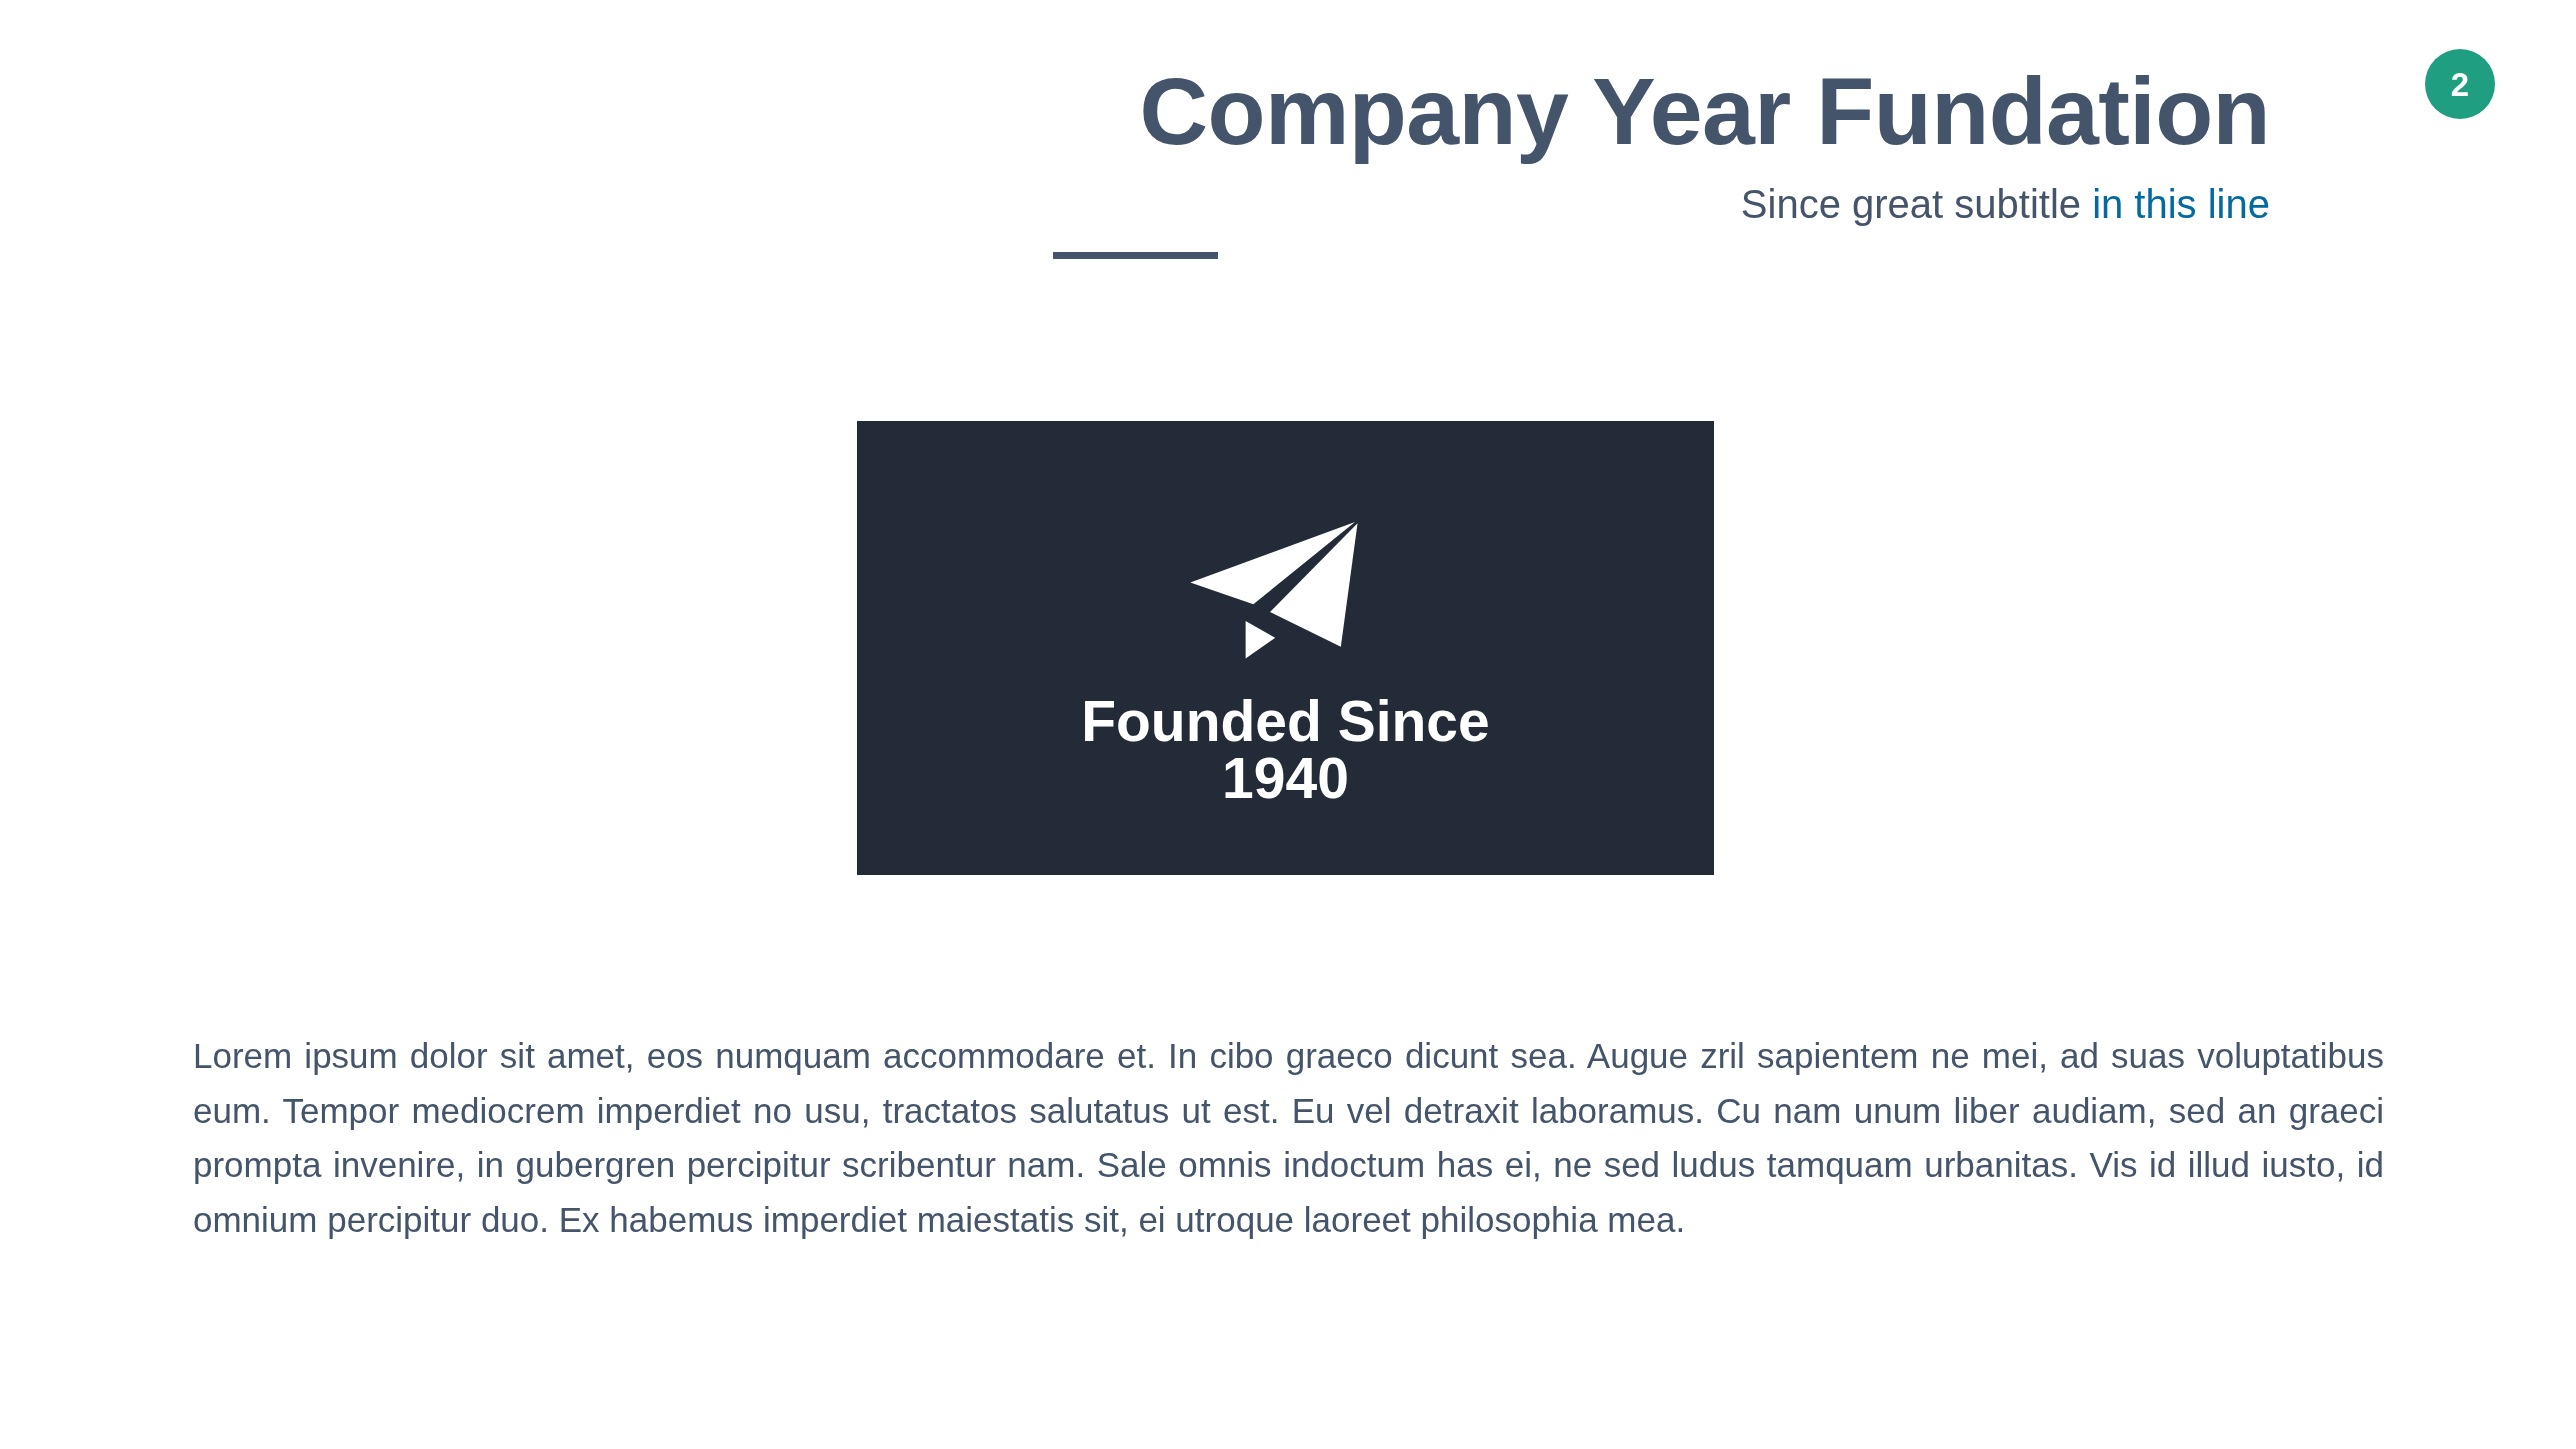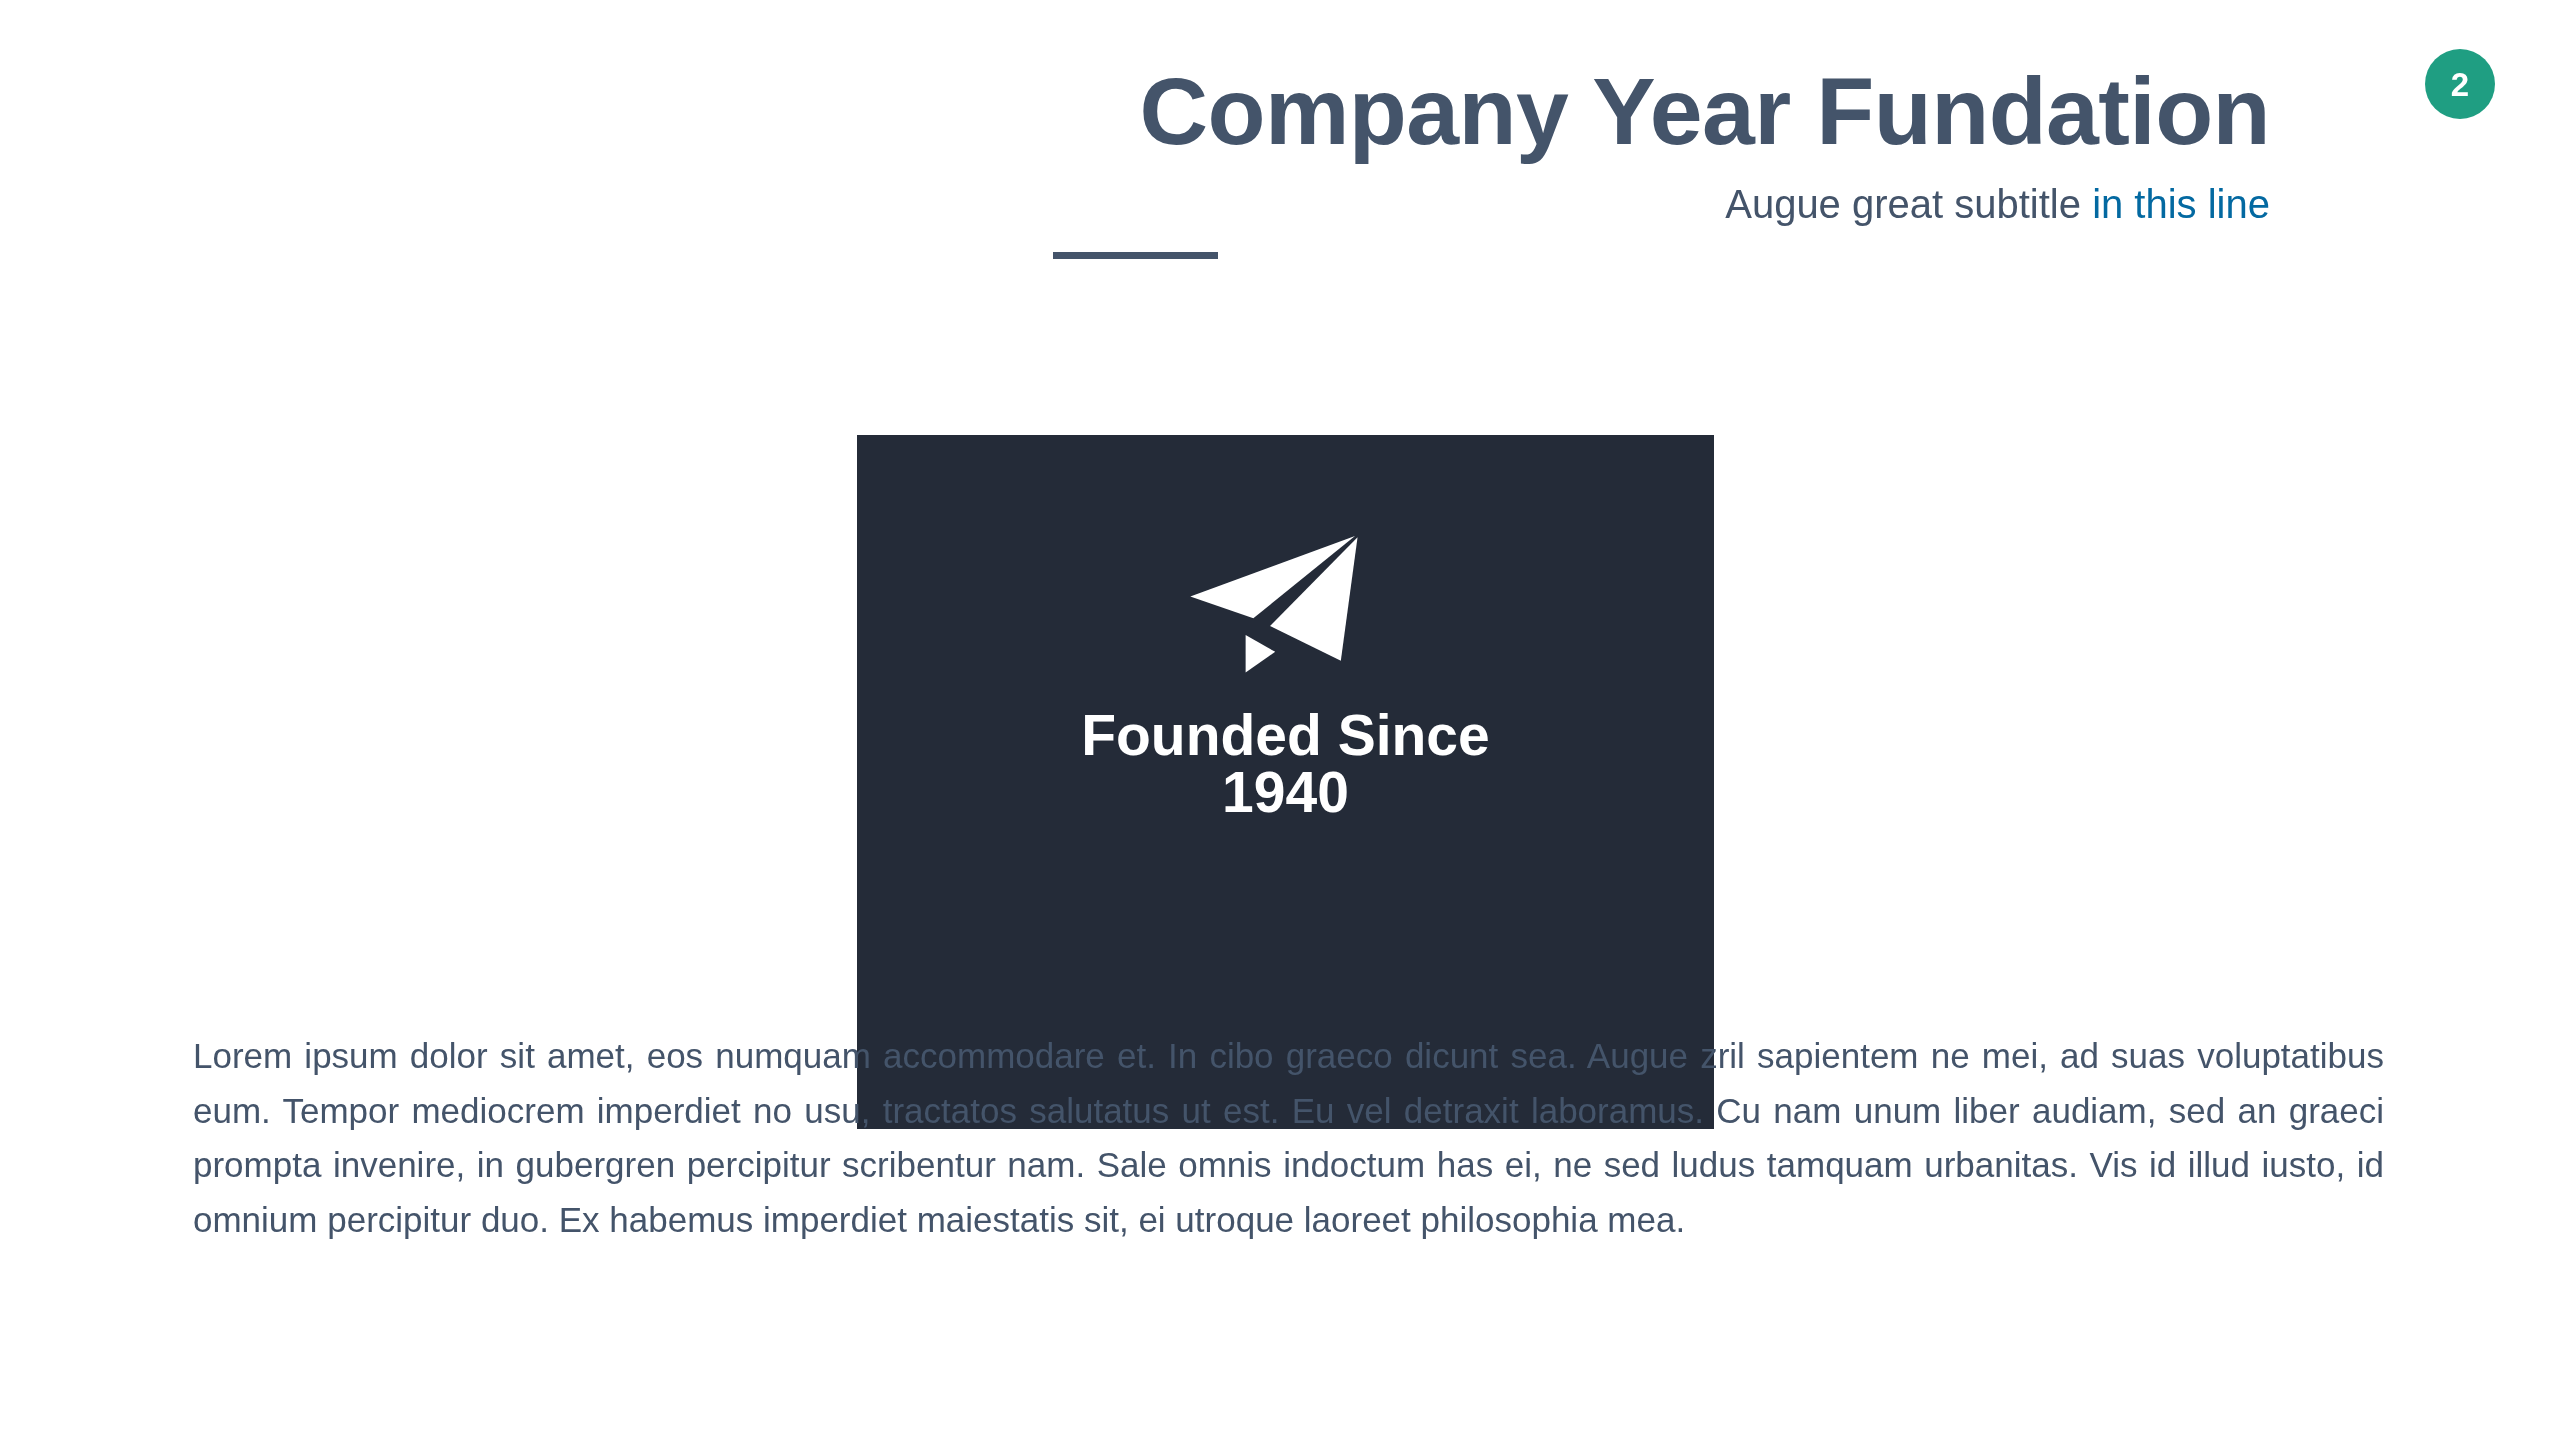--- a/index.html
+++ b/index.html
@@ -70,23 +70,23 @@
     margin: 24.5px auto 0 auto;
     width: 165px;
     height: 7px;
     background: #44546a;
   }
 
   
   .card {
     position: absolute;
     left: 857px;
-    top: 435px;
+    top: 421px;
     width: 857px;
-    height: 694px;
+    height: 454px;
     background: #242b38;
     overflow: hidden;
   }
 
   .card-icon {
     position: absolute;
     left: 0;
     top: 90px;
     width: 100%;
     display: flex;
@@ -145,21 +145,21 @@
 
 <div id="slide">
 
   <div class="page-badge">
     <span>2</span>
   </div>
 
   <div class="header">
     <div class="title">Company Year Fundation</div>
     <div class="subtitle">
-      <span>Augue great subtitle </span><span class="accent">in this line</span>
+      <span>Since great subtitle </span><span class="accent">in this line</span>
     </div>
     <div class="divider"></div>
   </div>
 
   <div class="card">
 
     <div class="card-icon">
       <svg width="193" height="155" viewBox="0 0 300 240" aria-hidden="true">
 
         <path d="M2 106 L258 12 L100 140 Z" fill="#ffffff"></path>

